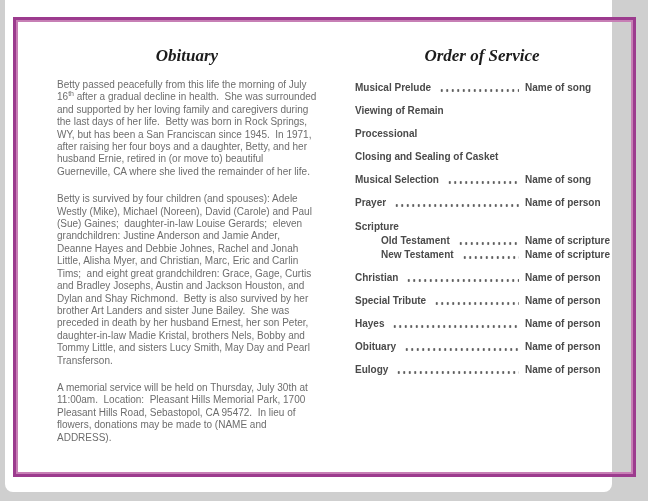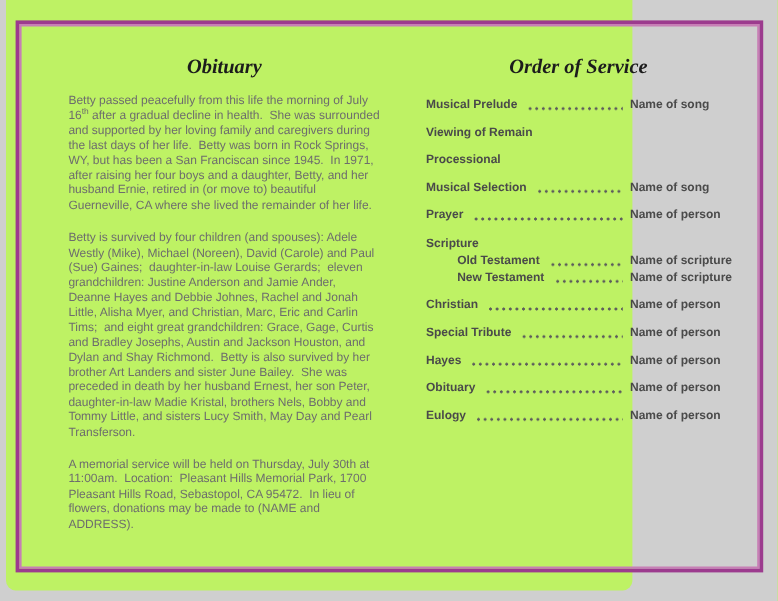--- a/index.html
+++ b/index.html
@@ -5,22 +5,22 @@
   html,body{margin:0;padding:0;}
   body{
     width:648px;height:501px;
     background:#cfcfcf;
     font-family:"Liberation Sans", sans-serif;
     position:relative;
     overflow:hidden;
   }
   .page{
     position:absolute;left:5px;top:0;
-    width:522px;height:492px;
-    background:#bef264;
+    width:607px;height:492px;
+    background:#ffffff;
     border-radius:0 0 8px 8px;
   }
   .frame{
     position:absolute;left:8px;top:17px;
     width:623px;height:460px;
     box-sizing:border-box;
     border:3px solid #9c3b8e;
     box-shadow:inset 0 0 0 2px #c77fb5;
   }
   .col{position:absolute;top:46px;}
@@ -86,20 +86,23 @@
       </div>
 
       <div class="row no-leader">
         <span class="label">Viewing of Remain</span>
       </div>
 
       <div class="row no-leader">
         <span class="label">Processional</span>
       </div>
 
+      <div class="row no-leader">
+        <span class="label">Closing and Sealing of Casket</span>
+      </div>
 
       <div class="row">
         <span class="label">Musical Selection</span>
         <span class="dots"></span>
         <span class="value">Name of song</span>
       </div>
 
       <div class="row">
         <span class="label">Prayer</span>
         <span class="dots"></span>

